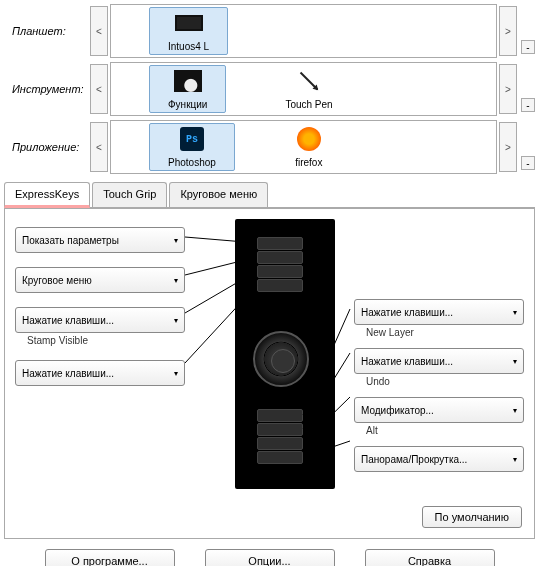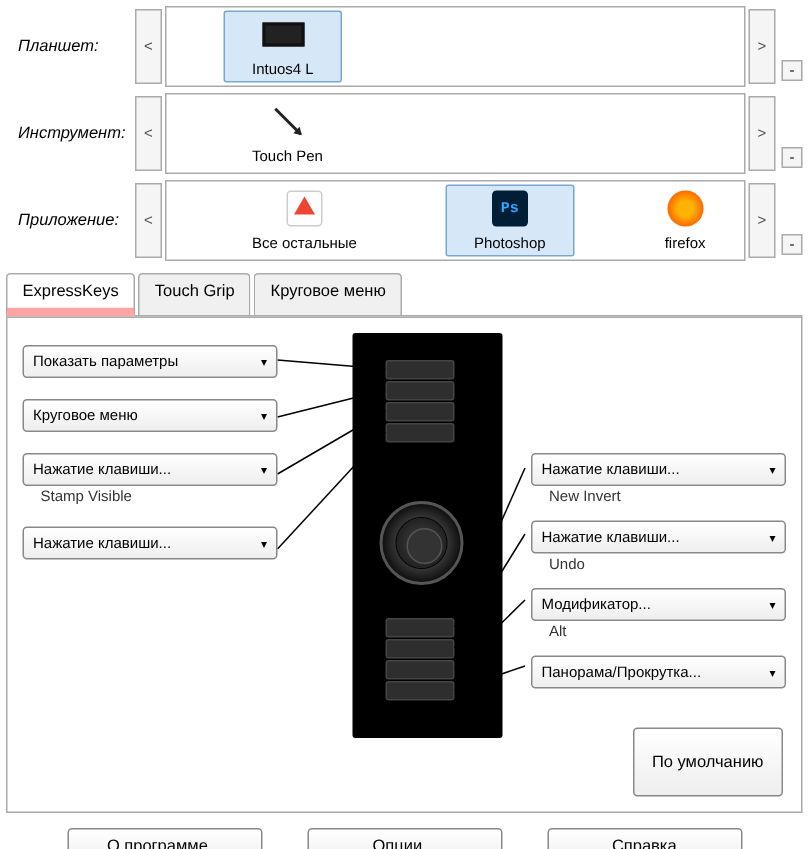--- a/index.html
+++ b/index.html
@@ -11,42 +11,42 @@
 .items-strip { flex: 1; height: 54px; border: 1px solid #aaa; background: #fff; display: flex; align-items: stretch; padding: 2px; gap: 4px; margin: 0 2px; }
 .item { display: flex; flex-direction: column; align-items: center; justify-content: space-between; padding: 2px 18px; border: 1px solid transparent; border-radius: 2px; cursor: pointer; min-width: 60px; margin-left: 36px; }
 .item.selected { background: #d6e8f8; border: 1px solid #7aa7d0; }
 .item-icon { width: 30px; height: 26px; display: flex; align-items: center; justify-content: center; }
 .item-label { font-size: 10px; margin-top: 2px; white-space: nowrap; }
 .minus-btn { width: 14px; height: 14px; border: 1px solid #aaa; background: #f5f5f5; font-size: 10px; display: flex; align-items: center; justify-content: center; margin-left: 4px; cursor: pointer; align-self: flex-end; margin-bottom: 4px; }
 
 .tab-panel { border: 1px solid #aaa; background: #fff; position: relative; }
 .tabs { display: flex; position: relative; top: 0; }
 .tab { padding: 5px 10px; border: 1px solid #aaa; border-bottom: none; background: #f0f0f0; margin-right: 2px; position: relative; cursor: pointer; border-radius: 3px 3px 0 0; }
-.tab.active { background: #fff; z-index: 2; font-weight: normal; border-bottom: 6px solid #fca5a5; margin-bottom: -1px;}
+.tab.active { background: #fff; z-index: 2; font-weight: normal; border-bottom: 3px solid #fca5a5; margin-bottom: -1px;}
 .tab-content { border-top: 1px solid #aaa; padding: 12px; position: relative; height: 330px; }
 
-.dropdown { width: 170px; height: 22px; border: 1px solid #888; background: linear-gradient(#fff,#eee); border-radius: 3px; display: flex; align-items: center; padding: 0 6px; cursor: pointer; position: relative; }
+.dropdown { width: 170px; height: 22px; border: 1px solid #888; background: linear-gradient(#fff,#eee); border-radius: 3px; display: flex; align-items: center; padding: 12px 6px; cursor: pointer; position: relative; }
 .dropdown::after { content: "▾"; position: absolute; right: 6px; font-size: 8px; }
 .dd-label { font-size: 10px; overflow: hidden; white-space: nowrap; text-overflow: ellipsis; max-width: 140px; }
 .dd-sub { font-size: 10px; color: #333; margin: 2px 0 0 12px; }
 
 .left-controls { position: absolute; left: 10px; top: 18px; display: flex; flex-direction: column; gap: 14px; }
 .right-controls { position: absolute; right: 10px; top: 90px; display: flex; flex-direction: column; gap: 10px; }
 .ctrl-group { display: flex; flex-direction: column; }
 
 .tablet-vis { position: absolute; left: 230px; top: 10px; width: 100px; height: 270px; background: #000; border-radius: 2px; }
 .key-block { position: absolute; left: 22px; width: 46px; }
 .key { height: 13px; background: #2e2e2e; border: 1px solid #444; margin-bottom: 1px; border-radius: 2px; }
 .ring { position: absolute; top: 112px; left: 18px; width: 56px; height: 56px; border-radius: 50%; background: radial-gradient(circle,#444 0%,#222 45%,#000 46%,#333 48%,#111 70%,#000 100%); border: 2px solid #555; }
 .ring-inner { position:absolute; top:16px; left:16px; width:24px; height:24px; border-radius:50%; background:#333; border:1px solid #555;}
 
 .line { position: absolute; stroke: #000; stroke-width: 1; fill: none; }
 .svg-lines { position:absolute; left:0; top:0; width:100%; height:100%; pointer-events:none;}
 
-.default-btn { position: absolute; right: 12px; bottom: 10px; padding: 16px 12px; border: 1px solid #888; background: linear-gradient(#fff,#eee); border-radius: 3px; cursor: pointer; }
+.default-btn { position: absolute; right: 12px; bottom: 10px; padding: 4px 12px; border: 1px solid #888; background: linear-gradient(#fff,#eee); border-radius: 3px; cursor: pointer; }
 
 .bottom-buttons { display: flex; justify-content: center; gap: 30px; margin-top: 10px; }
 .btn { width: 130px; padding: 5px 0; border: 1px solid #888; background: linear-gradient(#fff,#eee); border-radius: 3px; cursor: pointer; text-align: center; }
 
 
 .ic-tablet{width:28px;height:16px;background:#222;border:2px solid #111;}
 .ic-func{width:28px;height:22px;background:radial-gradient(circle at 60% 70%,#eee 0,#eee 6px,#111 7px);}
 .ic-pen{transform:rotate(-45deg);display:block;width:2px;height:24px;background:#222;position:relative;}
 .ic-pen::after{content:"";position:absolute;bottom:-4px;left:-2px;border:3px solid transparent;border-top:5px solid #222;}
 .ic-app{width:24px;height:24px;display:flex;align-items:center;justify-content:center;font-weight:bold;font-size:10px;border-radius:3px;font-family:Liberation Mono, monospace;}
@@ -73,41 +73,41 @@
       </div>
     </div>
     <div class="scroll-btn">&gt;</div>
     <div class="minus-btn">-</div>
   </div>
 
   <div class="row">
     <div class="row-label">Инструмент:</div>
     <div class="scroll-btn">&lt;</div>
     <div class="items-strip">
+      <div class="item selected">
+        <div class="item-icon">
+            <div class="ic-func"></div>
+          </div>
+        <div class="item-label">Функции</div>
+      </div>
       <div class="item">
         <div class="item-icon">
             <span class="ic-pen"></span>
           </div>
         <div class="item-label">Touch Pen</div>
       </div>
     </div>
     <div class="scroll-btn">&gt;</div>
     <div class="minus-btn">-</div>
   </div>
 
   <div class="row">
     <div class="row-label">Приложение:</div>
     <div class="scroll-btn">&lt;</div>
     <div class="items-strip">
-      <div class="item">
-        <div class="item-icon">
-            <div class="ic-app ic-all"></div>
-          </div>
-        <div class="item-label">Все остальные</div>
-      </div>
       <div class="item selected">
         <div class="item-icon">
             <div class="ic-app ic-ps">Ps</div>
           </div>
         <div class="item-label">Photoshop</div>
       </div>
       <div class="item">
         <div class="item-icon">
             <div class="ic-app ic-ff"></div>
           </div>
@@ -180,21 +180,21 @@
               <span class="dd-label">Нажатие клавиши...</span>
             </div>
         </div>
       </div>
 
       <div class="right-controls">
         <div class="ctrl-group">
           <div class="dropdown">
               <span class="dd-label">Нажатие клавиши...</span>
             </div>
-          <div class="dd-sub">New Invert</div>
+          <div class="dd-sub">New Layer</div>
         </div>
         <div class="ctrl-group">
           <div class="dropdown">
               <span class="dd-label">Нажатие клавиши...</span>
             </div>
           <div class="dd-sub">Undo</div>
         </div>
         <div class="ctrl-group">
           <div class="dropdown">
               <span class="dd-label">Модификатор...</span>

